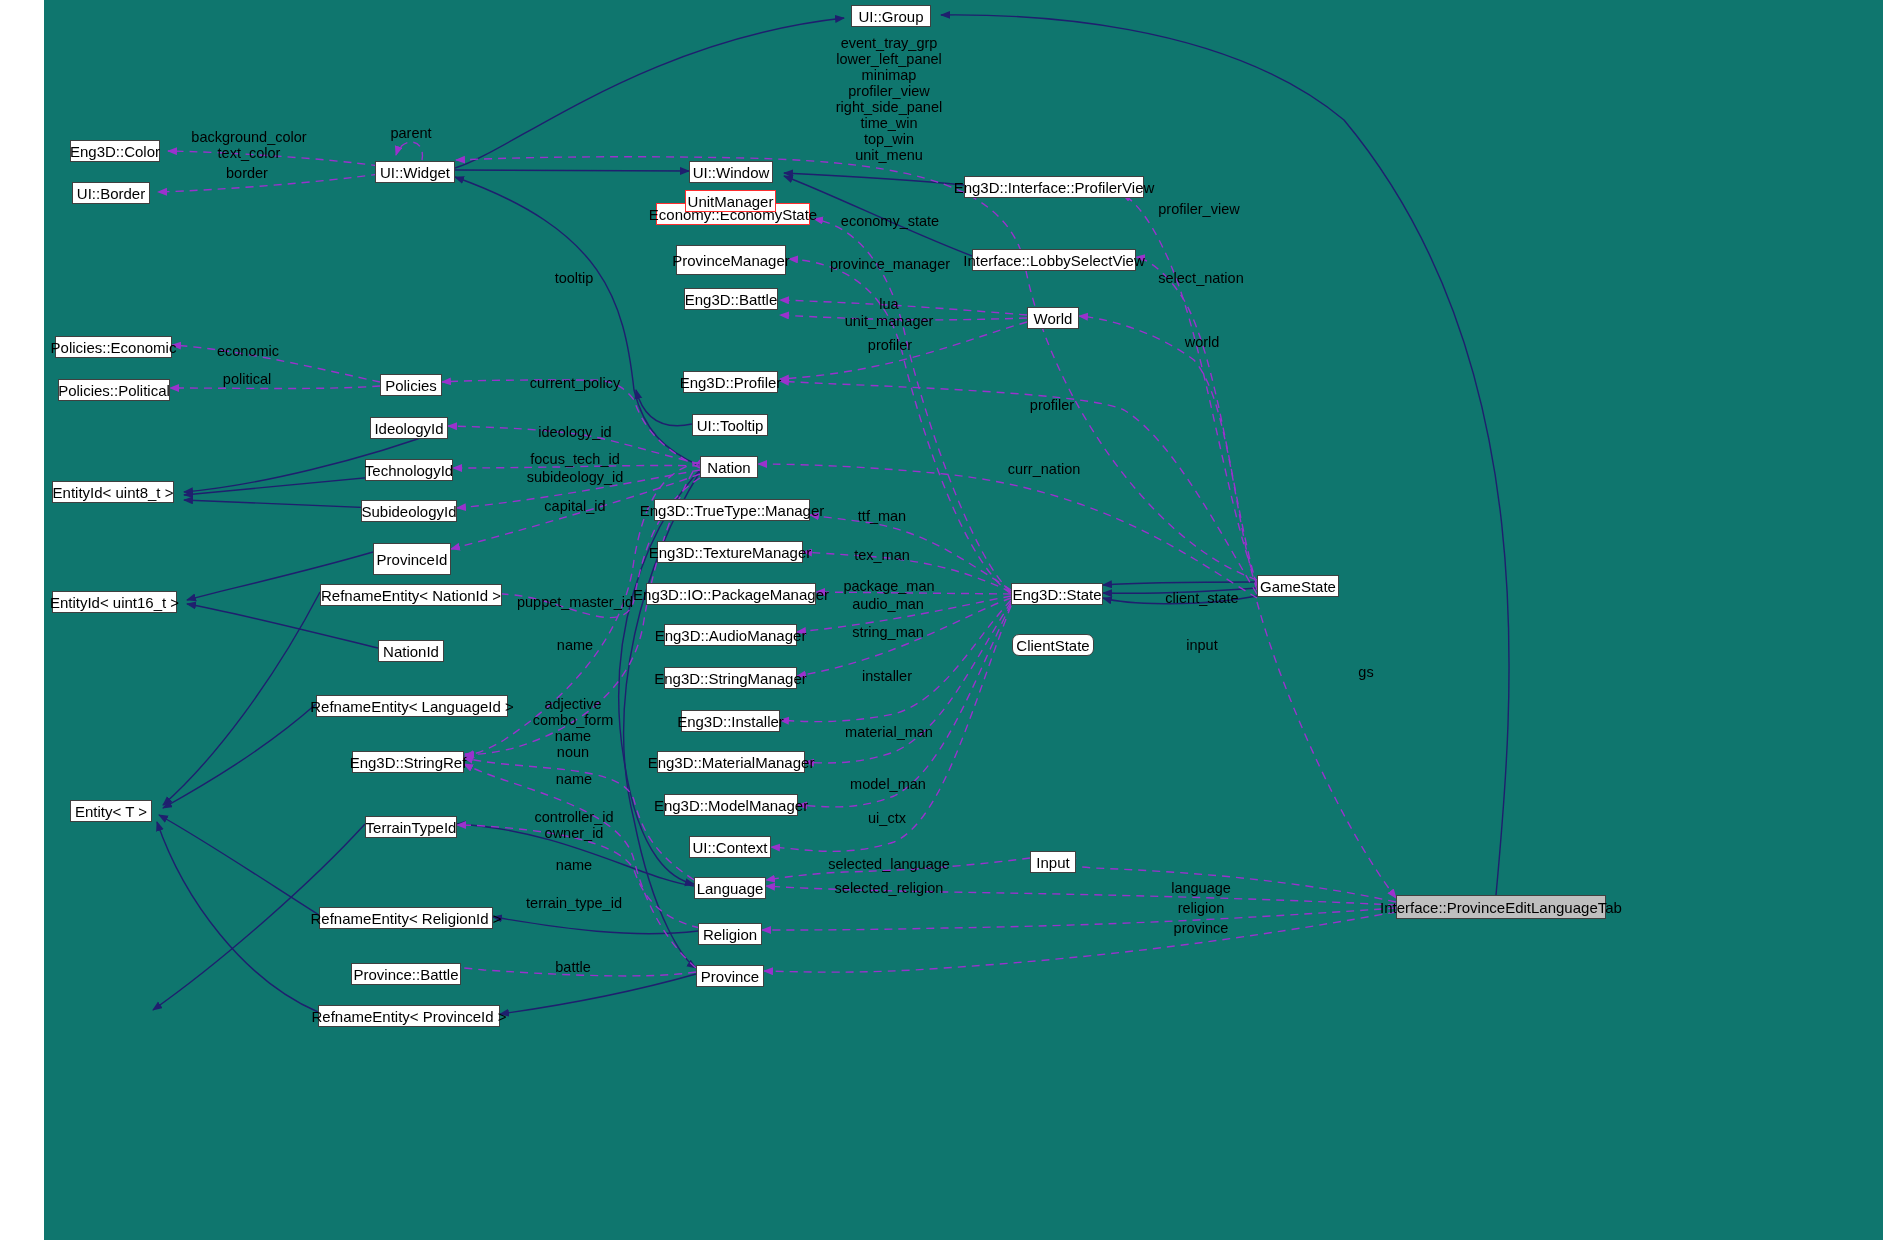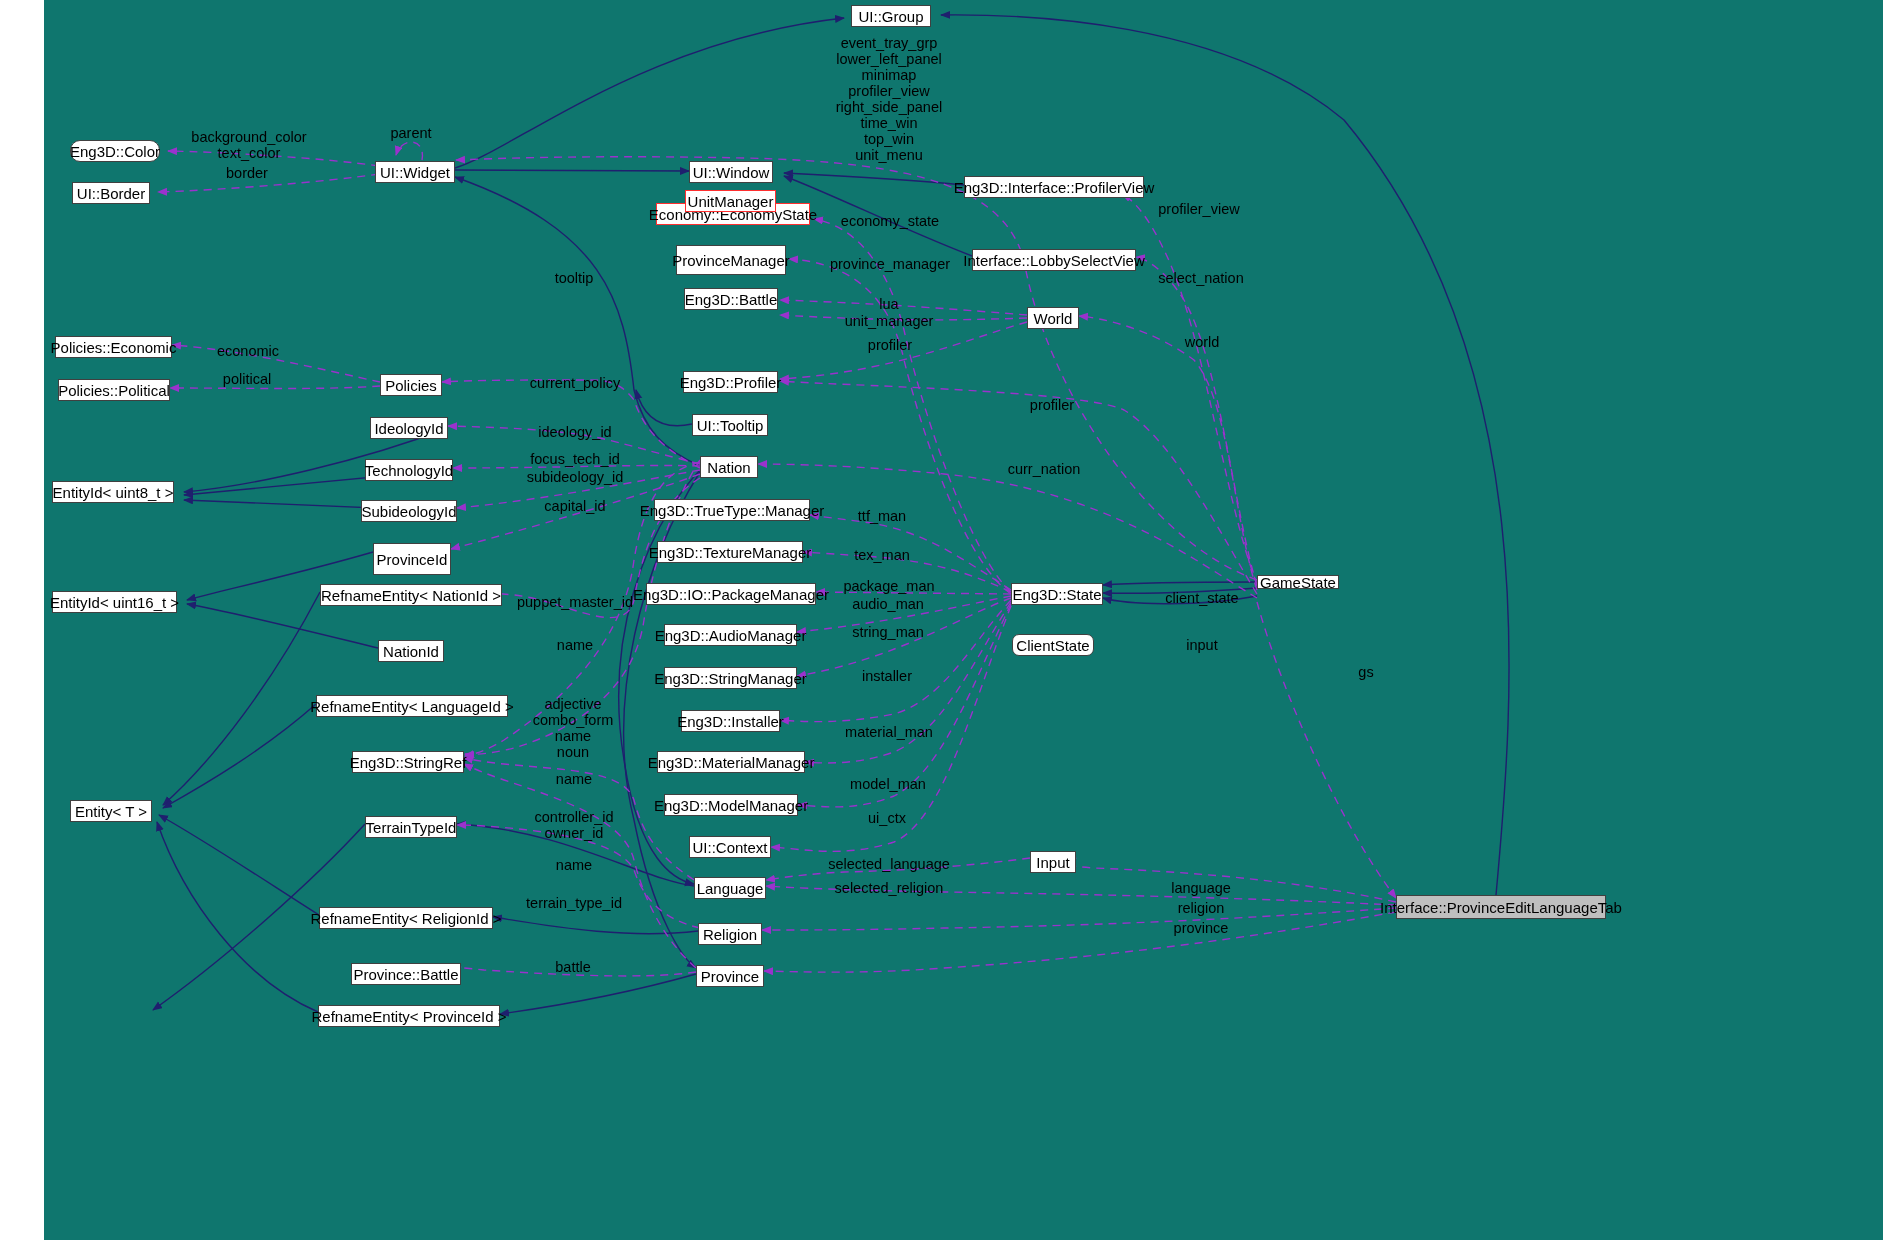--- a/index.html
+++ b/index.html
@@ -139,21 +139,21 @@
       <path d="M1213,602 C1240,700 1300,830 1352,898"></path>
       <path d="M652,972 C600,980 500,974 440,970 C420,968 410,967 417,967"></path>
       <path d="M656,928 C620,920 600,900 590,870 C575,840 500,830 440,826 C425,825 418,825 413,825"></path>
       <path d="M652,968 C620,940 600,900 590,860 C580,820 520,800 460,780 C440,773 428,768 420,764"></path>
       <path d="M650,880 C620,860 600,840 590,800 C580,770 520,770 460,764 C440,762 430,760 420,758"></path>
       <path d="M656,462 C620,470 600,500 590,560 C580,640 520,700 460,740 C440,752 430,754 421,756"></path>
       <path d="M656,460 C630,500 610,560 600,620 C590,690 530,730 470,748 C445,754 430,755 421,754"></path>
     </g>
   </svg>
 <div class="node" style="left: 807px; top: 5px; width: 80px; height: 22px;">UI::Group</div>
-    <div class="node" style="left: 26px; top: 140px; width: 90px; height: 22px; border-radius: 10px;">Eng3D::Color</div>
+    <div class="node" style="left: 26px; top: 140px; width: 90px; height: 22px;">Eng3D::Color</div>
     <div class="node" style="left: 28px; top: 182px; width: 78px; height: 22px;">UI::Border</div>
     <div class="node" style="left: 331px; top: 161px; width: 80px; height: 22px;">UI::Widget</div>
     <div class="node" style="left: 645px; top: 161px; width: 84px; height: 22px;">UI::Window</div>
     <div class="node" style="left: 920px; top: 176px; width: 180px; height: 22px;">Eng3D::Interface::ProfilerView</div>
     <div class="node red" style="left: 612px; top: 203px; width: 154px; height: 22px;">Economy::EconomyState</div>
     <div class="node" style="left: 632px; top: 245px; width: 110px; height: 30px; text-align: center;">ProvinceManager</div>
     <div class="node" style="left: 928px; top: 249px; width: 164px; height: 22px;">Interface::LobbySelectView</div>
     <div class="node" style="left: 640px; top: 288px; width: 94px; height: 22px;">Eng3D::Battle</div>
     <div class="node" style="left: 983px; top: 307px; width: 52px; height: 22px;">World</div>
     <div class="node red" style="left: 641px; top: 190px; width: 91px; height: 22px;">UnitManager</div>
@@ -166,21 +166,21 @@
     <div class="node" style="left: 321px; top: 459px; width: 88px; height: 22px;">TechnologyId</div>
     <div class="node" style="left: 656px; top: 456px; width: 58px; height: 22px;">Nation</div>
     <div class="node" style="left: 8px; top: 481px; width: 122px; height: 22px;">EntityId&lt; uint8_t &gt;</div>
     <div class="node" style="left: 317px; top: 500px; width: 96px; height: 22px;">SubideologyId</div>
     <div class="node" style="left: 610px; top: 499px; width: 156px; height: 22px;">Eng3D::TrueType::Manager</div>
     <div class="node" style="left: 613px; top: 541px; width: 146px; height: 22px;">Eng3D::TextureManager</div>
     <div class="node" style="left: 329px; top: 543px; width: 78px; height: 32px;">ProvinceId</div>
     <div class="node" style="left: 276px; top: 584px; width: 182px; height: 22px;">RefnameEntity&lt; NationId &gt;</div>
     <div class="node" style="left: 602px; top: 583px; width: 170px; height: 22px;">Eng3D::IO::PackageManager</div>
     <div class="node" style="left: 967px; top: 583px; width: 92px; height: 22px;">Eng3D::State</div>
-    <div class="node" style="left: 1213px; top: 575px; width: 82px; height: 14px;">GameState</div>
+    <div class="node" style="left: 1213px; top: 575px; width: 82px; height: 22px;">GameState</div>
     <div class="node" style="left: 8px; top: 591px; width: 125px; height: 22px;">EntityId&lt; uint16_t &gt;</div>
     <div class="node" style="left: 620px; top: 624px; width: 133px; height: 22px;">Eng3D::AudioManager</div>
     <div class="node" style="left: 968px; top: 634px; width: 82px; height: 22px; border-radius: 7px;">ClientState</div>
     <div class="node" style="left: 334px; top: 640px; width: 66px; height: 22px;">NationId</div>
     <div class="node" style="left: 620px; top: 667px; width: 133px; height: 22px;">Eng3D::StringManager</div>
     <div class="node" style="left: 272px; top: 695px; width: 192px; height: 22px;">RefnameEntity&lt; LanguageId &gt;</div>
     <div class="node" style="left: 637px; top: 710px; width: 99px; height: 22px;">Eng3D::Installer</div>
     <div class="node" style="left: 613px; top: 751px; width: 148px; height: 22px;">Eng3D::MaterialManager</div>
     <div class="node" style="left: 308px; top: 751px; width: 112px; height: 22px;">Eng3D::StringRef</div>
     <div class="node" style="left: 620px; top: 794px; width: 134px; height: 22px;">Eng3D::ModelManager</div>

